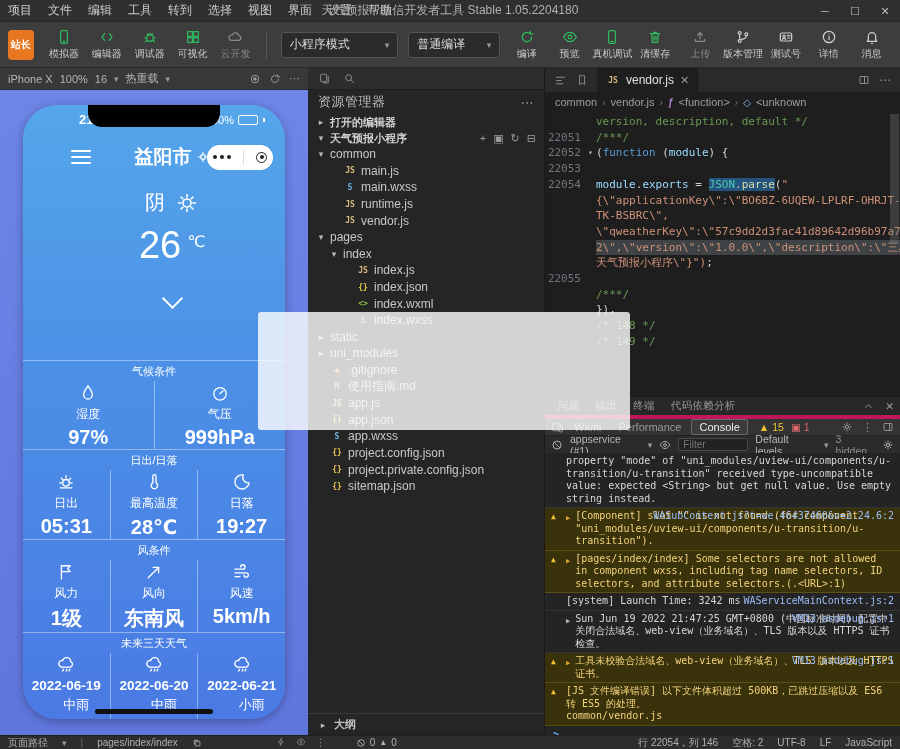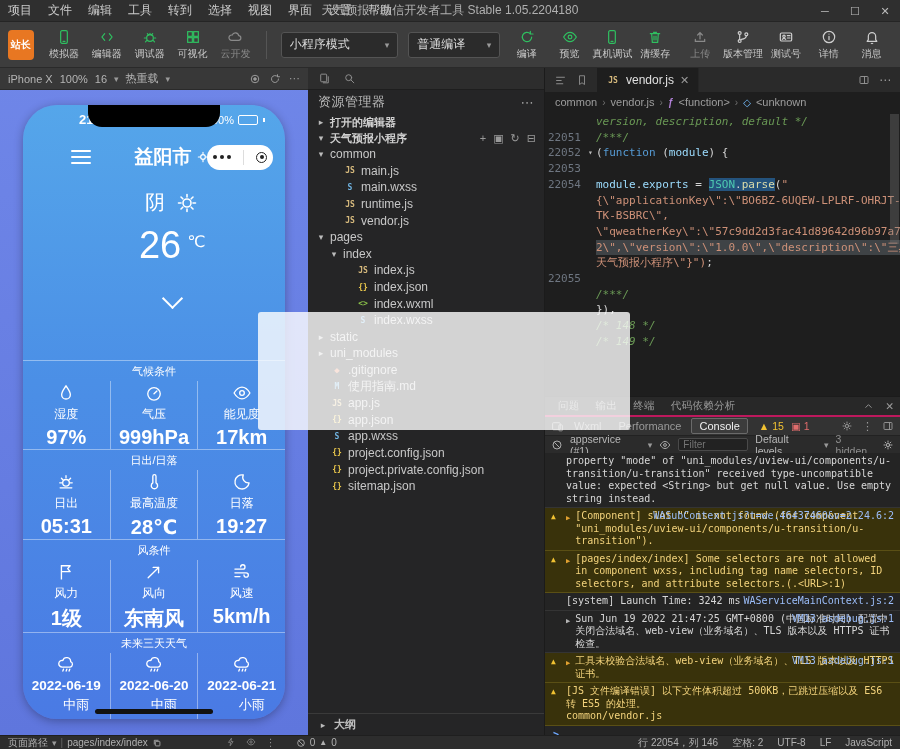--- a/index.html
+++ b/index.html
@@ -94,30 +94,30 @@
   .bc-sep {color:#6f6f6f; font-size:10px;}
   .bc-fn {color:#b180d7; font-size:10px; font-weight:bold;}
   .bc-sym {color:#75beff; font-size:10px; font-weight:bold;}
 
   .code-area {flex:1; position:relative; overflow:hidden; font-family:"DejaVu Sans Mono","Liberation Mono",monospace; font-size:11px; line-height:15.7px; padding-top:2px;}
   .code-line {display:flex; white-space:pre;}
   .gutter {width:40px; text-align:right; color:#6e7681; flex:none; padding-right:4px;}
   .fold {width:11px; color:#bbb; font-size:8px; flex:none; text-align:center;}
   .code {flex:1; color:#d4d4d4; overflow:hidden;}
   .code-line.hl .code {background:#3f4346;}
-  .tk-cmt{color:#6a9955;font-style:italic;} .tk-kw{color:#569cd6;} .tk-var{color:#9cdcfe;}
+  .tk-cmt{color:#6a9955;} .tk-kw{color:#569cd6;} .tk-var{color:#9cdcfe;}
   .tk-pn{color:#d4d4d4;} .tk-cls{color:#4ec9b0;} .tk-fn{color:#dcdcaa;} .tk-str{color:#ce9178;}
   .tk-sel{background:#24537d;}
   .code-scroll {position:absolute; right:1px; top:2px; width:9px; height:130px; background:rgba(121,121,121,.35);}
 
   
   .panel-strip {height:19px; background:#282828; border-top:1px solid #1b1b1b; display:flex; align-items:center; gap:2px; padding:0 6px; color:#9a9a9a; font-size:10.5px; flex:none;}
   .pstab {padding:0 7px; letter-spacing:.3px;}
   .panel-strip .right {margin-left:auto; display:flex; gap:11px; color:#9a9a9a; align-items:center;}
-  .dbg-tabs {height:20px; background:#333333; display:flex; align-items:center; gap:3px; padding:0 6px; font-size:11px; color:#9a9a9a; border-top:2px solid #be185d; flex:none;}
+  .dbg-tabs {height:20px; background:#333333; display:flex; align-items:center; gap:3px; padding:0 6px; font-size:11px; color:#9a9a9a; border-top:4px solid #be185d; flex:none;}
   .dbg-tab {padding:1px 7px;}
   .dbg-tab.active {border:1px solid #6a6a6a; color:#f0f0f0; background:#3c3c3c; border-radius:2px;}
   .badge-warn {color:#f1c232; display:flex; gap:3px; align-items:center; margin-left:8px; font-size:10.5px;}
   .badge-err {color:#e06c6c; display:flex; gap:3px; align-items:center; margin-left:4px; font-size:10.5px;}
   .dbg-right {margin-left:auto; display:flex; gap:9px; color:#9a9a9a; align-items:center;}
   .con-toolbar {height:18px; background:#2b2b2b; border-top:1px solid #222; display:flex; align-items:center; gap:7px; padding:0 6px; font-size:10.5px; color:#b8b8b8; flex:none;}
   .con-filter {width:70px; height:13px; background:#222; border:1px solid #4a4a4a; border-radius:2px; color:#ccc; font-size:10px; padding:0 4px;}
   .dim {color:#8f8f8f;}
   .con-gear {margin-left:auto;}
 
@@ -126,21 +126,21 @@
   .cmsg.warn {background:#39320b; border-bottom-color:#5a4f15; color:#f3d37c;}
   .cicon {width:10px; flex:none; font-size:8px; padding-top:1px; color:transparent;}
   .cmsg.warn .cicon {color:#f1c232;}
   .ccaret {flex:none; font-size:7px; padding-top:2px; color:#b4b4b4;}
   .cmsg.warn .ccaret {color:#e0a030;}
   .ctext {flex:1; white-space:pre-wrap; word-break:break-word;}
   .csrc {position:absolute; right:6px; top:2px; color:#9bbdf9;}
   .cprompt {color:#6ea8fe; padding:3px 8px; font-weight:bold;}
 
   
-  .statusbar {height:14px; background:#2d2d2d; border-top:1px solid #1f1f1f; display:flex; align-items:center; gap:4px; padding:0 8px; font-size:10px; color:#b0b0b0;}
+  .statusbar {height:14px; background:#2d2d2d; border-top:1px solid #1f1f1f; display:flex; align-items:center; gap:14px; padding:0 8px; font-size:10px; color:#b0b0b0;}
   .sb-sep {color:#666;}
   .sb-right {margin-left:auto; display:flex; gap:14px; align-items:center;}
   .sb-counts {display:flex; gap:4px; align-items:center; margin-left:16px;}
 
   .ghost {position:absolute; left:258px; top:312px; width:372px; height:118px; background:rgba(255,255,255,.8); border-radius:3px; z-index:50;}
 </style>
 </head>
 <body>
 
 <div class="menubar">
@@ -408,30 +408,20 @@
             <div class="p-cell">
               <span>
                   <svg width="20" height="20" viewBox="0 0 24 24" fill="none" stroke="#fff" stroke-width="1.6" stroke-linecap="round">
                     <circle cx="12" cy="13" r="7.5"></circle>
                     <path d="m12 13 3.5-3.5"></path>
                   </svg>
                 </span>
               <span class="lab">气压</span>
               <span class="val">999hPa</span>
             </div>
-            <div class="p-cell">
-              <span>
-                  <svg width="20" height="20" viewBox="0 0 24 24" fill="none" stroke="#fff" stroke-width="1.6">
-                    <path d="M2.5 12C5.5 7 8.5 5 12 5s6.5 2 9.5 7c-3 5-6 7-9.5 7s-6.5-2-9.5-7Z"></path>
-                    <circle cx="12" cy="12" r="2.8"></circle>
-                  </svg>
-                </span>
-              <span class="lab">能见度</span>
-              <span class="val">17km</span>
-            </div>
           </div>
         </div>
 
         <div class="p-sec">
           <div class="p-sec-title">日出/日落</div>
           <div class="p-cells">
             <div class="p-cell">
               <span>
                   <svg width="20" height="20" viewBox="0 0 24 24" fill="none" stroke="#fff" stroke-width="1.6" stroke-linecap="round">
                     <circle cx="12" cy="13" r="4"></circle>

